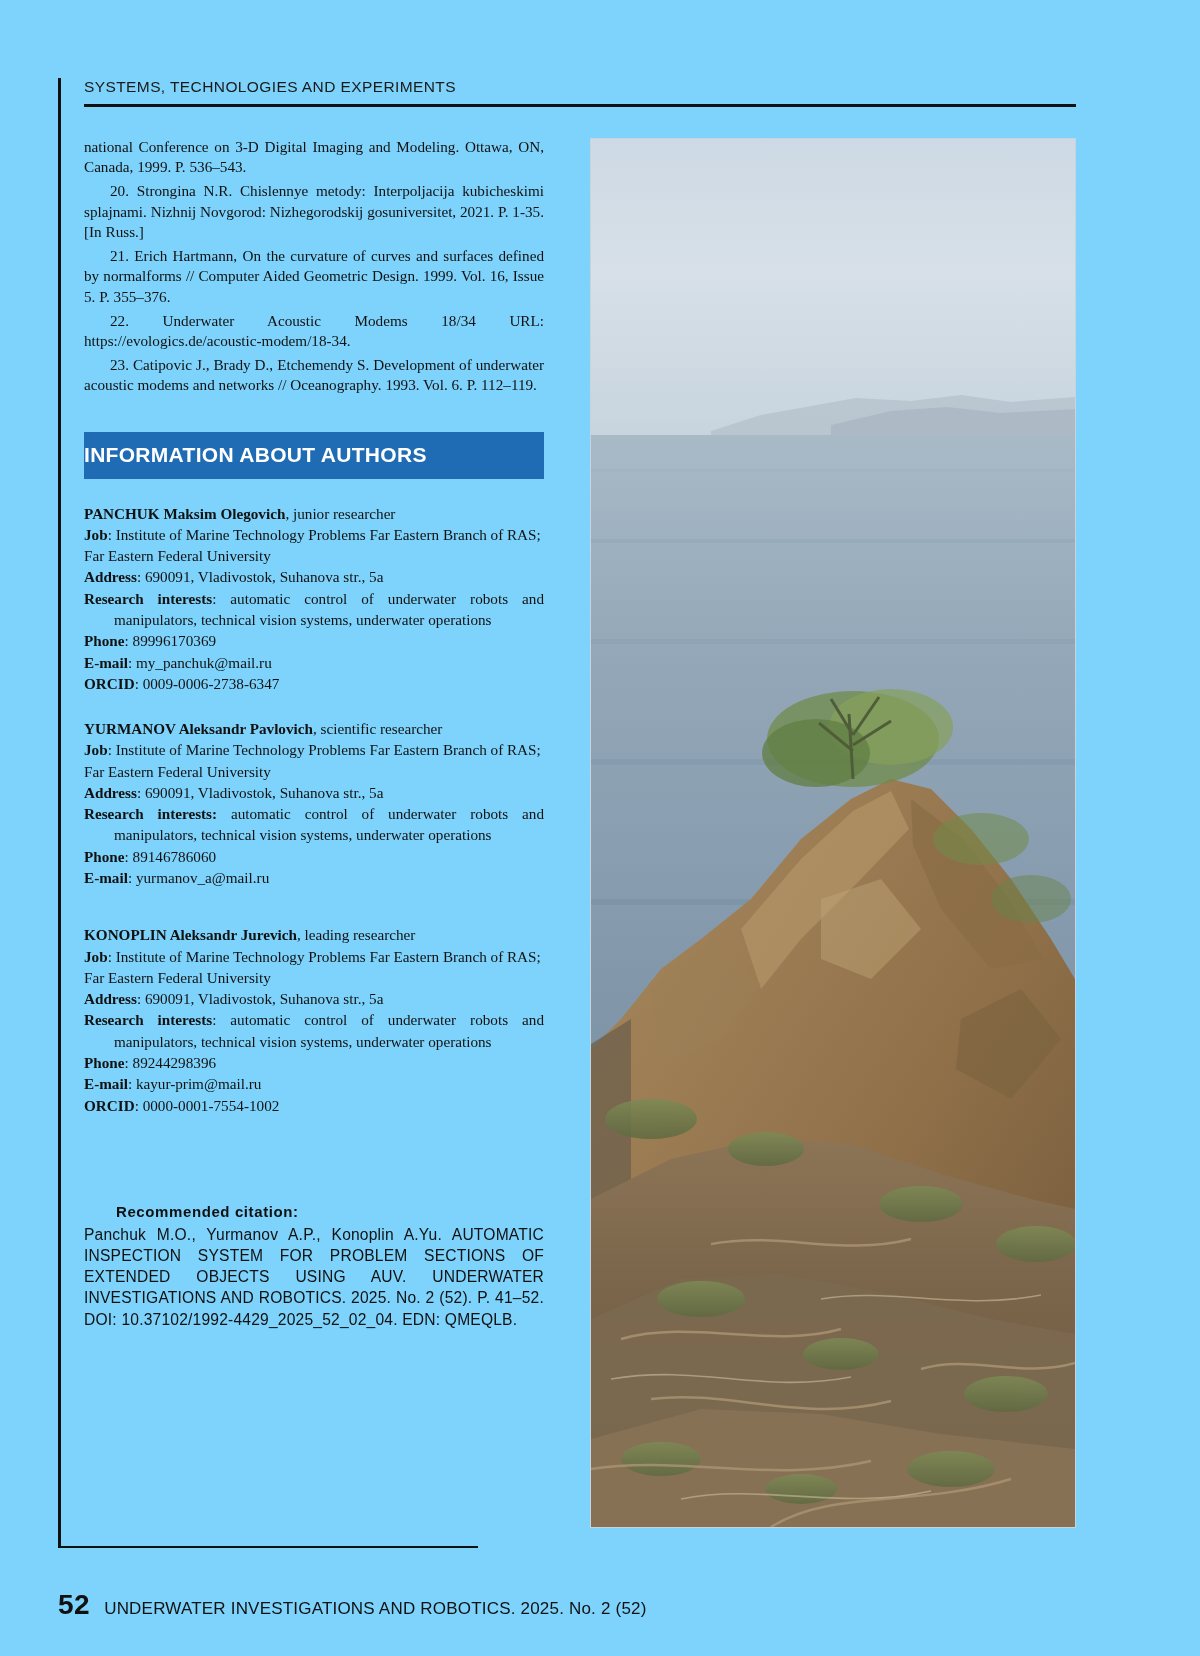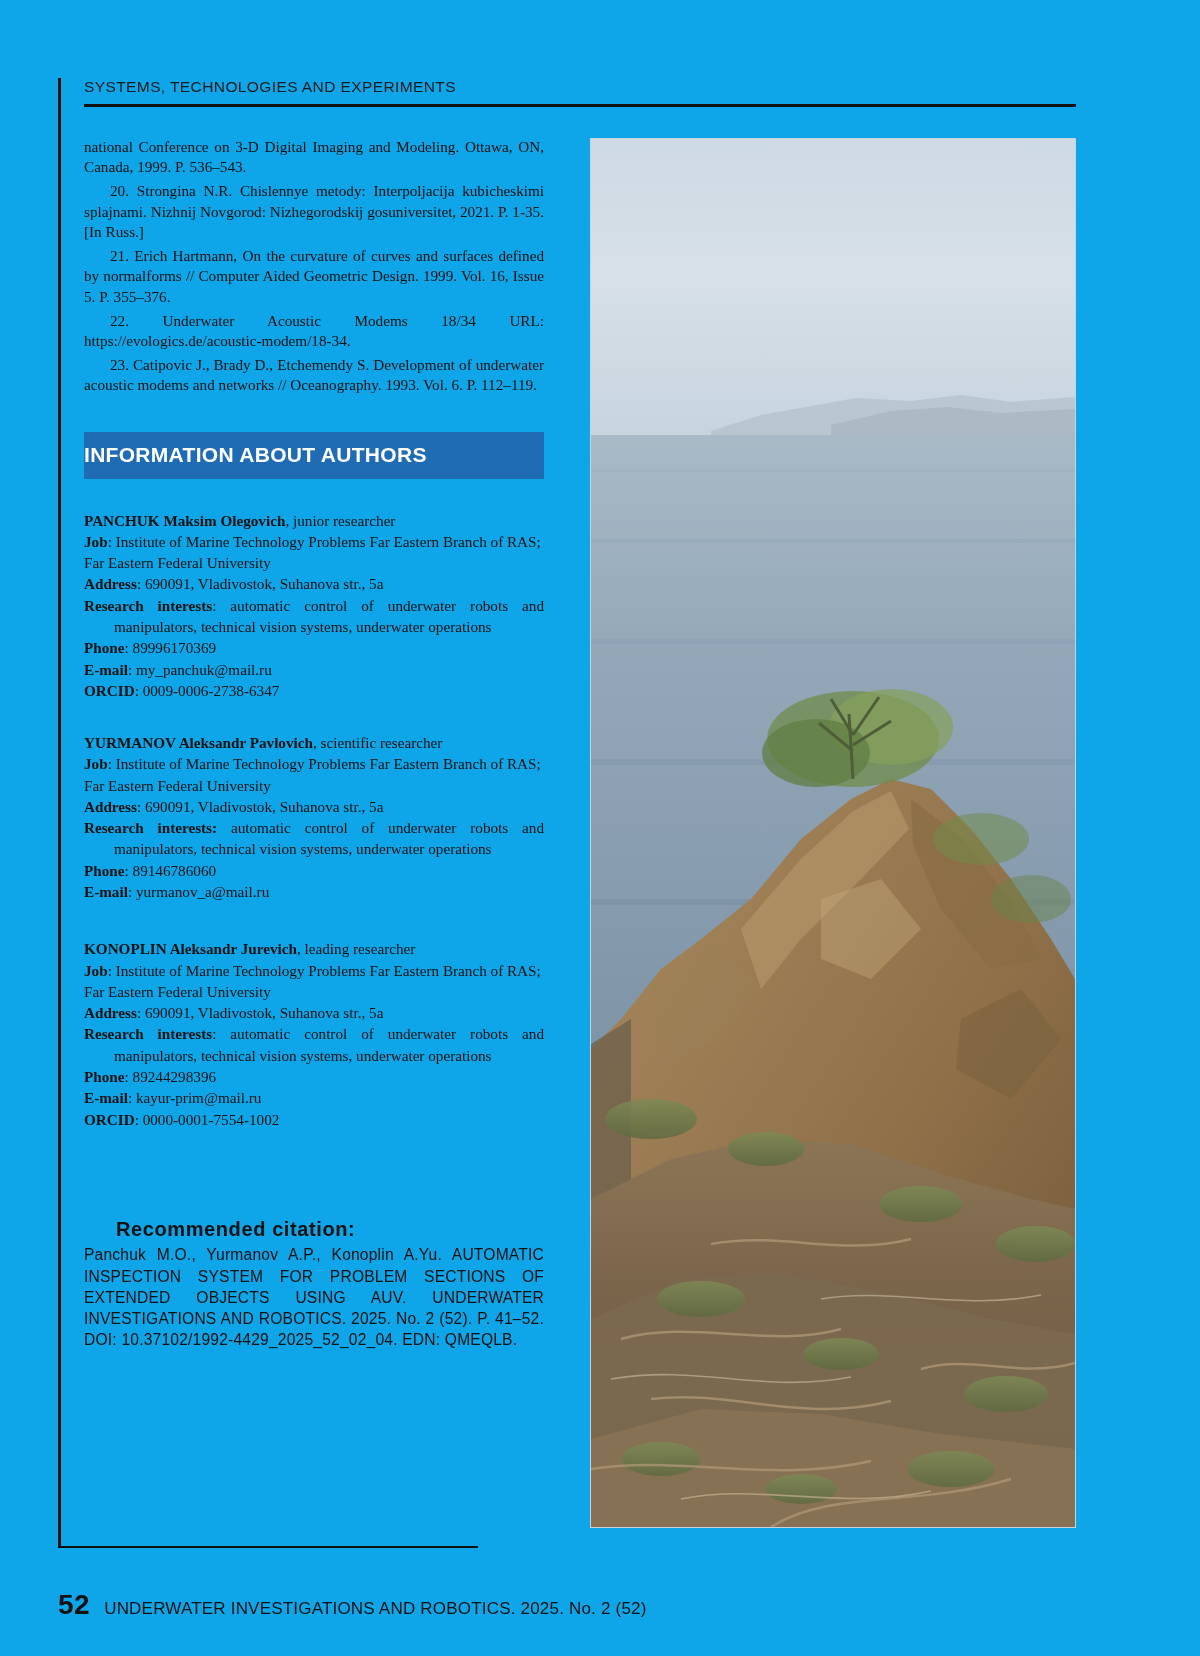--- a/index.html
+++ b/index.html
@@ -14,21 +14,21 @@
     font-family: "Liberation Serif", serif;
     background: #e8f1f8;
     overflow: hidden;
   }
 
   .page {
     position: absolute;
     left: 0; top: 0;
     width: 1200px;
     height: 1656px;
-    background: #0ea5e9;
+    background: #7dd3fc;
   }
 
   
   .header {
     position: absolute;
     left: 84px;
     top: 78px;
     width: 990px;
   }
   .header-title {
@@ -82,21 +82,21 @@
     font-family: "Liberation Sans", sans-serif;
     font-weight: bold;
     font-size: 21px;
     letter-spacing: 0.3px;
     padding: 9px 0 10px 0;
     width: 460px;
     box-sizing: border-box;
   }
 
   .author-block {
-    margin-top: 31px;
+    margin-top: 24px;
     font-size: 15.2px;
     line-height: 1.4;
   }
   .author-block.second { }
   .author-block.third  { margin-top: 36px; }
 
   .au-line { display: block; text-align: justify; }
   .au-name { font-weight: bold; }
   .au-label { font-weight: bold; }
   .hang {
@@ -106,21 +106,21 @@
   .just { text-align: justify; }
 
   
   .cite-wrap {
     margin-top: 86px;
     width: 460px;
   }
   .cite-title {
     font-family: "Liberation Sans", sans-serif;
     font-weight: bold;
-    font-size: 20px;
+    font-size: 15px;
     letter-spacing: 0.6px;
     color: #111;
     padding-left: 32px;
   }
   .cite-body {
     margin-top: 2px;
     font-family: "Liberation Sans", sans-serif;
     font-size: 15.6px;
     line-height: 1.36;
     letter-spacing: 0.2px;

